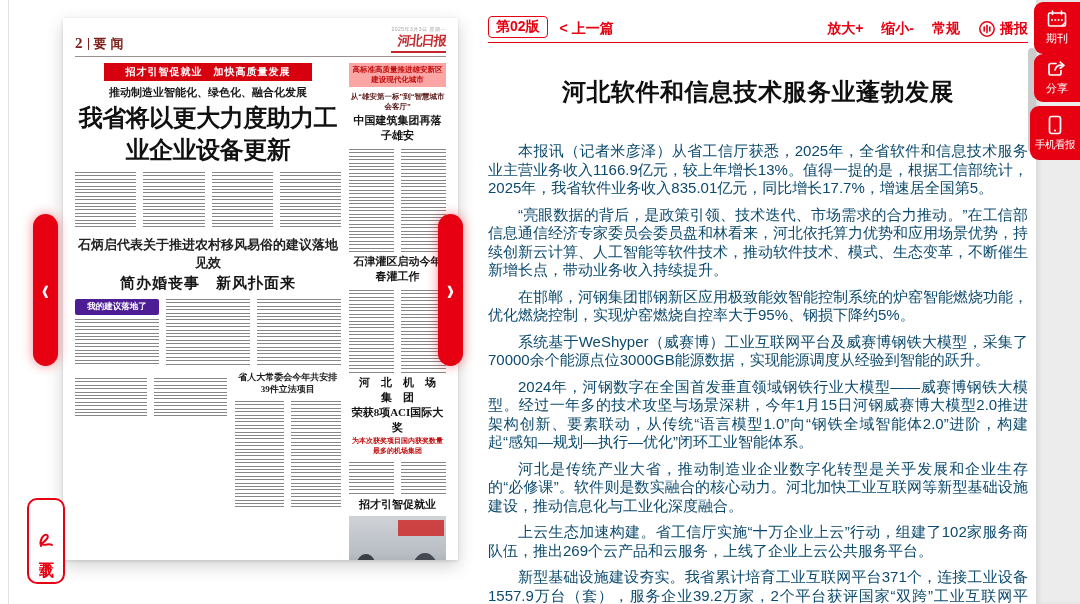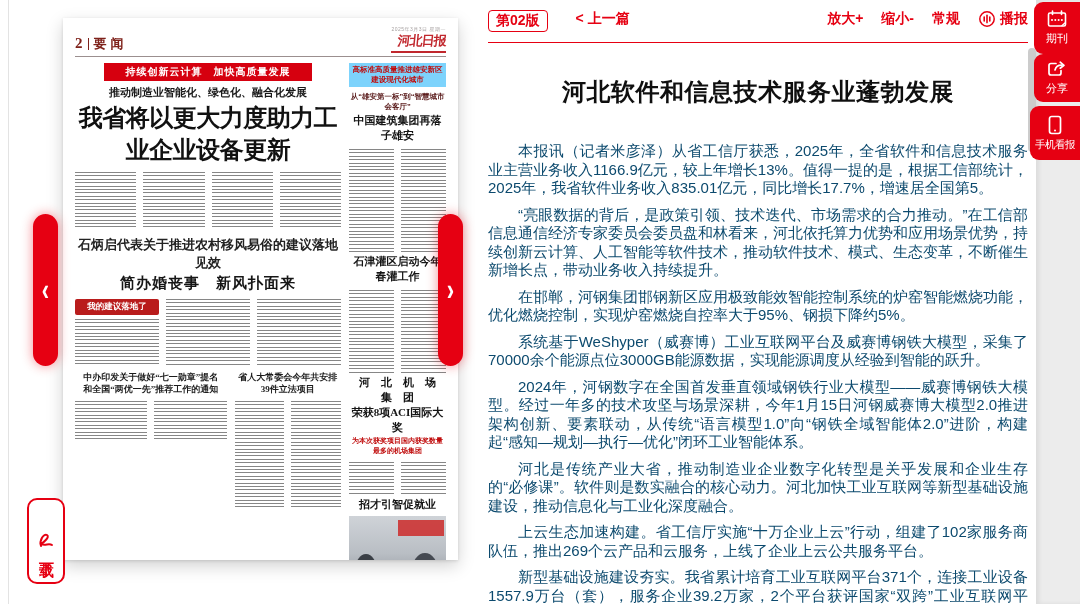--- a/index.html
+++ b/index.html
@@ -38,27 +38,27 @@
       rgba(60,60,60,.62) 0px, rgba(60,60,60,.62) 1px, transparent 1px, transparent 3.4px); }
   .npx-box { border:1px solid #e3a9a9; margin-top:7px; padding:5px 6px 7px; }
   .np-tag-red { text-align:center; color:#c00d0d; font-size:8.5px; font-weight:bold; }
   .np-head-lg { text-align:center; font-size:15px; font-weight:900; margin-top:2px;
     font-family:"Liberation Serif","DejaVu Serif",serif; color:#161616; }
   .np-sub { text-align:center; font-size:8.5px; color:#333; margin-top:2px; }
   .np-kicker-sm { text-align:center; font-size:13px; font-weight:bold; color:#222; margin-top:8px; }
   .np-head-md { text-align:center; font-size:15px; font-weight:900; margin-top:2px;
     font-family:"Liberation Serif","DejaVu Serif",serif; color:#161616; letter-spacing:1px; }
   .badge-col { flex:1; display:flex; flex-direction:column; gap:4px; }
-  .np-badge { background:#b91c1c; color:#fff; font-size:8.5px; font-weight:bold;
+  .np-badge { background:#4c1d95; color:#fff; font-size:8.5px; font-weight:bold;
     text-align:center; padding:2px 0; border-radius:2px; }
   .bottom-grid { display:flex; gap:8px; margin-top:7px; }
   .bg-a { width:57%; } .bg-b { flex:1; }
   .np-head-sm { text-align:center; font-size:9px; font-weight:bold; color:#1c1c1c; line-height:1.3;
     font-family:"Liberation Serif","DejaVu Serif",serif; }
-  .rc-banner { background:#7dd3fc; color:#c00d0d; font-size:7.5px; font-weight:bold;
+  .rc-banner { background:#fca5a5; color:#c00d0d; font-size:7.5px; font-weight:bold;
     text-align:center; padding:2px 1px; line-height:1.35; }
   .rc-kicker { text-align:center; font-size:7.5px; font-weight:bold; color:#5a1b1b; margin-top:5px; }
   .rc-head { text-align:center; font-size:11px; font-weight:900; margin-top:1px;
     font-family:"Liberation Serif","DejaVu Serif",serif; color:#141414; }
   .rc-sub-red { text-align:center; font-size:7px; font-weight:bold; color:#c00d0d; margin-top:1px; }
   .photo { margin-top:4px; height:68px; position:relative; overflow:hidden;
     background:linear-gradient(180deg,#cfd3d8 0%,#b9bec4 55%,#8f949b 100%); }
   .photo .ban { position:absolute; right:2px; top:4px; width:46px; height:16px; background:#c33; opacity:.9; }
   .photo .p1,.photo .p2,.photo .p3 { position:absolute; background:#3a3f46; border-radius:50% 50% 4px 4px; }
   .photo .p1 { left:6px; bottom:-4px; width:22px; height:34px; }
@@ -72,21 +72,21 @@
   .nav-prev { left:33px; top:214px; }
   .nav-next { left:438px; top:214px; }
   .download { position:absolute; left:27px; top:498px; width:38px; height:86px; background:#fff;
     border:2px solid #e60012; border-radius:10px; display:flex; flex-direction:column;
     align-items:center; justify-content:center; gap:2px; cursor:pointer; color:#e60012; }
   .download .dl-label { display:flex; flex-direction:column; font-size:15px; font-weight:bold;
     line-height:1.25; letter-spacing:0; writing-mode:vertical-rl; }
 
   
   .toolbar { position:absolute; left:488px; top:10px; width:540px; height:28px;
-    display:flex; align-items:flex-start; gap:28px; color:#e60012; font-size:14px; }
+    display:flex; align-items:flex-end; gap:12px; color:#e60012; font-size:14px; }
   .tb-badge { border:1px solid #e60012; border-radius:4px; padding:1px 7px; font-weight:bold; }
   .tb-link { color:#e60012; text-decoration:none; font-weight:bold; cursor:pointer; }
   .tb-spacer { flex:1; }
   .tb-group { display:flex; align-items:center; gap:18px; font-weight:bold; }
   .tb-broadcast { display:flex; align-items:center; gap:4px; cursor:pointer; }
   .red-rule { position:absolute; left:488px; top:42px; width:540px; height:0;
     border-top:1px solid #e60012; }
   .article { position:absolute; left:488px; top:52px; width:540px; height:552px; overflow:hidden; }
   .article h1 { text-align:center; font-size:24px; font-weight:900; color:#0f0f0f;
     margin-top:24px; letter-spacing:.5px; }
@@ -124,21 +124,21 @@
       </div>
       <div class="ph-right">
         <div class="ph-date">2025年3月3日 星期一</div>
         <div class="ph-mast">河北日报</div>
       </div>
     </div>
 
     <div class="paper-body">
 
       <div class="col-main">
-        <div class="np-banner">持续创新云计算　加快高质量发展</div>
+        <div class="np-banner">招才引智促就业　加快高质量发展</div>
         <div class="np-kicker">推动制造业智能化、绿色化、融合化发展</div>
         <div class="np-head-xl">我省将以更大力度助力工业企业设备更新</div>
         <div class="sim-row" style="height:56px">
           <div class="sim"></div>
             <div class="sim"></div>
             <div class="sim"></div>
             <div class="sim"></div>
         </div>
 
 
@@ -148,24 +148,20 @@
           <div class="badge-col">
             <div class="np-badge">我的建议落地了</div>
             <div class="sim" style="flex:1"></div>
           </div>
           <div class="sim"></div>
             <div class="sim"></div>
         </div>
 
         <div class="bottom-grid">
           <div class="bg-a">
-            <div class="np-head-sm">
-              <span>中办印发关于做好“七一勋章”提名</span><br>
-              <span>和全国“两优一先”推荐工作的通知</span>
-            </div>
             <div class="sim-row" style="height:40px">
               <div class="sim"></div>
                 <div class="sim"></div>
             </div>
 
           </div>
           <div class="bg-b">
             <div class="np-head-sm">省人大常委会今年共安排39件立法项目</div>
             <div class="sim-row" style="height:108px">
               <div class="sim"></div>

